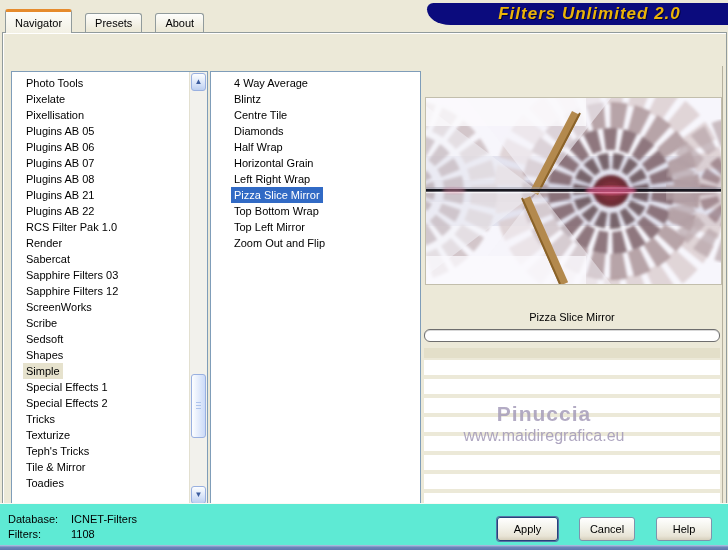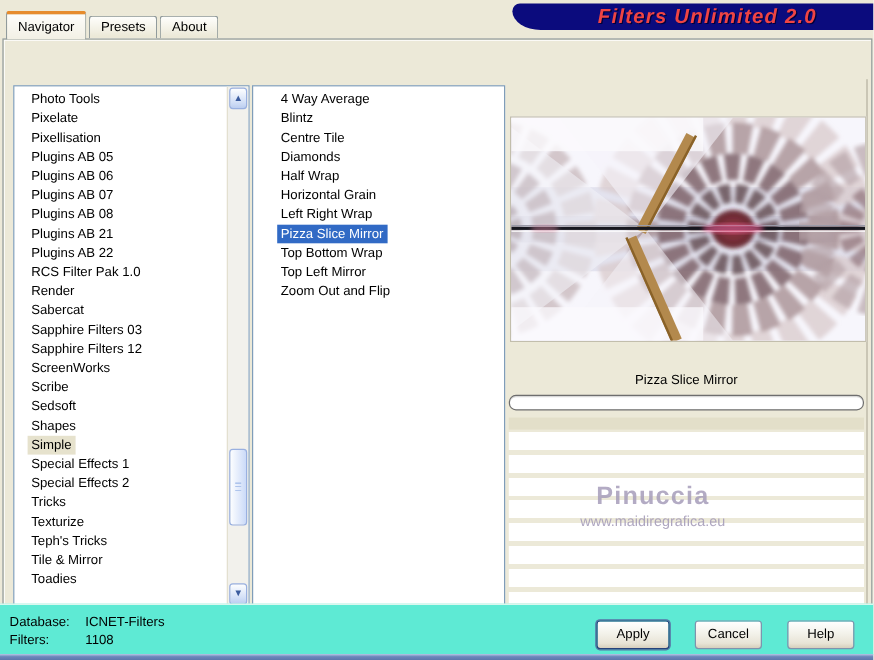--- a/index.html
+++ b/index.html
@@ -4,40 +4,40 @@
 <style>
   html,body{margin:0;padding:0;}
   #app{
     position:relative;width:728px;height:550px;overflow:hidden;
     background:#ece9d8;
     font-family:"Liberation Sans", sans-serif;
     font-size:11px;color:#000;
     -webkit-font-smoothing:none;
   }
   
-  .tabs{position:absolute;left:5px;top:9px;display:flex;align-items:flex-end;gap:2px;z-index:5;}
+  .tabs{position:absolute;left:5px;top:9px;display:flex;align-items:flex-end;gap:13px;z-index:5;}
   .tab{
     height:18px;padding:0 9px;display:flex;align-items:center;
     background:linear-gradient(180deg,#fefefc,#ece9d8 90%);
     border:1px solid #919b9c;border-bottom:none;
     border-radius:3px 3px 0 0;cursor:default;white-space:nowrap;
   }
   .tab.active{
     height:21px;margin-bottom:-1px;z-index:6;
     border-top:3px solid #e68b2c;
     background:linear-gradient(180deg,#fdfdfa,#f2f0e4);
   }
   .banner{
     position:absolute;left:427px;top:3px;right:0;height:22px;
     background:#0b0b7d;
     border-bottom-left-radius:30px 20px;border-top-left-radius:8px;
     display:flex;align-items:center;justify-content:center;
   }
   .banner-title{
-    color:#ef4444;font-weight:bold;font-style:italic;font-size:17px;
+    color:#eab308;font-weight:bold;font-style:italic;font-size:17px;
     letter-spacing:1px;text-shadow:1px 1px 0 #00003a;padding-left:24px;
   }
   
   .tabpage{
     position:absolute;left:2px;top:32px;width:723px;height:471px;
     background:#ece9d8;border:1px solid #919b9c;
     box-shadow:inset 1px 1px 0 #ffffff;
   }
   
   .listbox{
@@ -92,21 +92,21 @@
   .param-gap{position:absolute;left:2px;top:282px;width:296px;height:10px;background:#e3dfc9;}
   .param-stripes{
     position:absolute;left:2px;top:294px;width:296px;height:143px;
     background:repeating-linear-gradient(180deg,#ffffff 0 15px,#ece9d8 15px 19px);
   }
   .watermark{
     position:absolute;left:0;top:336px;width:100%;text-align:center;
     padding-right:56px;box-sizing:border-box;color:#a69dba;
   }
   .wm-title{font-size:21px;font-weight:bold;letter-spacing:1px;opacity:.85;}
-  .wm-url{font-size:12px;margin-top:1px;opacity:.9;}
+  .wm-url{font-size:16px;margin-top:1px;opacity:.9;}
   .panel-footer{
     position:absolute;left:0;top:440px;width:100%;height:27px;
     background:#eae6d5;border-top:1px solid #f8f6ee;
     display:flex;align-items:center;justify-content:flex-end;gap:34px;
     padding-right:24px;box-sizing:border-box;
   }
   .flat-btn{font-weight:bold;font-size:12px;cursor:default;white-space:nowrap;}
   
   .toolbar{
     position:absolute;left:7px;top:473px;width:412px;height:27px;

